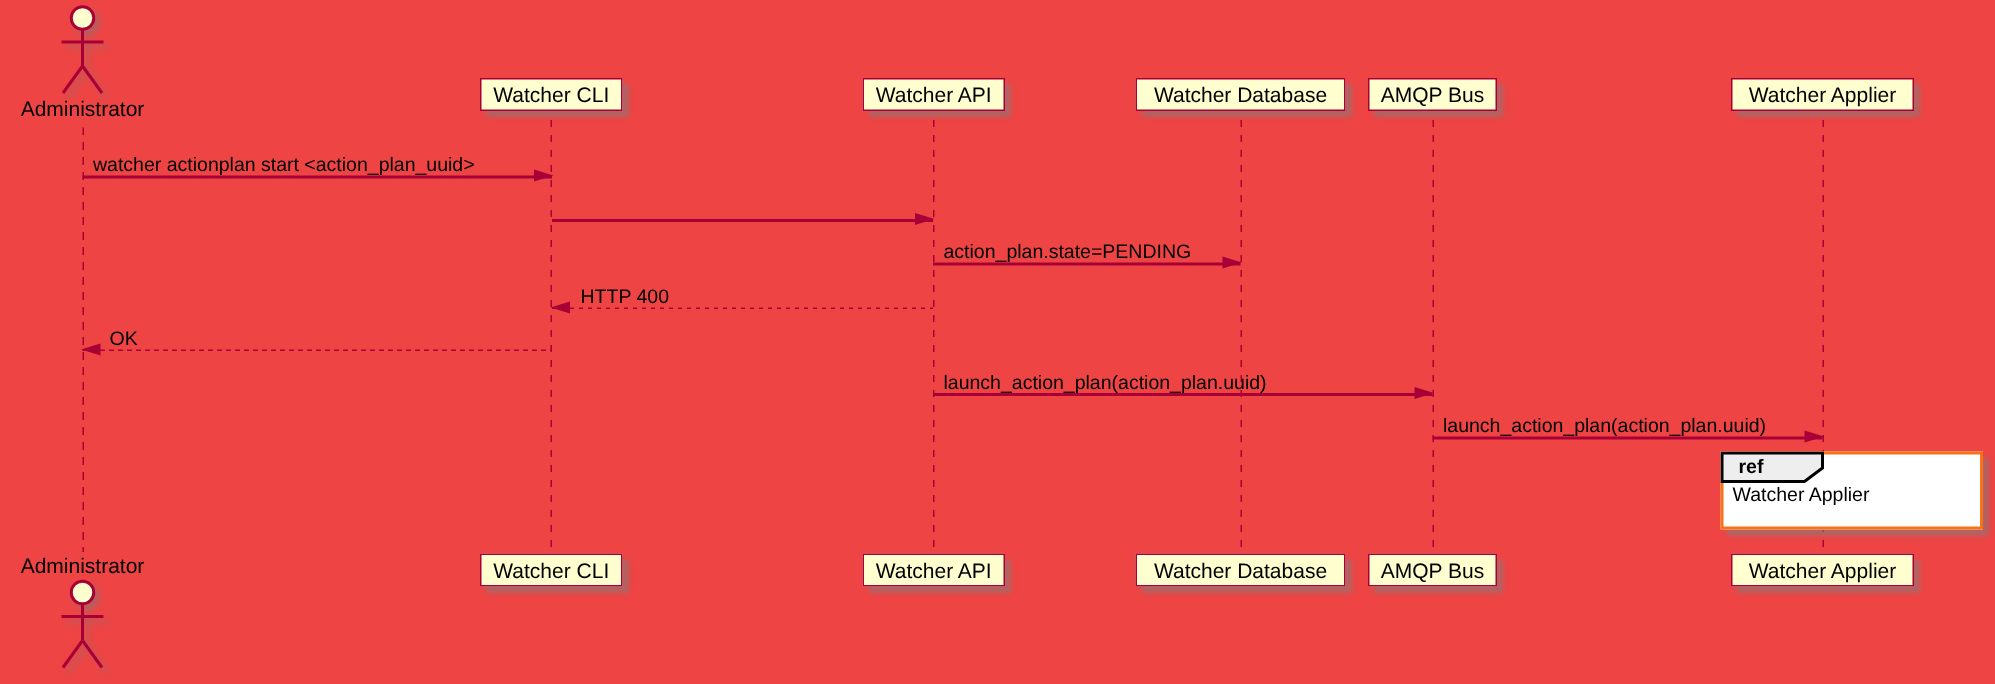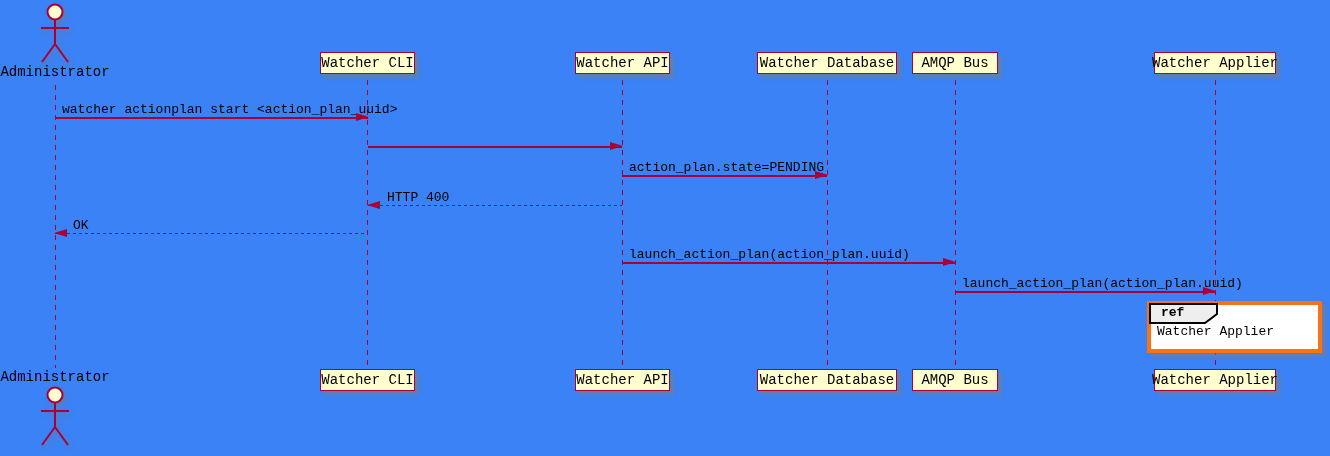--- a/index.html
+++ b/index.html
@@ -1,18 +1,18 @@
 <!DOCTYPE html>
 <html><head>
 <meta charset="utf-8">
 <style>
   html,body { margin:0; padding:0; background:#ffffff; }
   .canvas {
-    position:relative; width:1330px; height:456px; background:#3b82f6;
-    font-family:Liberation Mono, monospace; color:#000;
+    position:relative; width:1330px; height:456px; background:#ef4444;
+    font-family:Liberation Sans, sans-serif; color:#000;
     overflow:hidden;
   }
   
   .lifeline {
     position:absolute; width:1.4px;
     background:repeating-linear-gradient(180deg,#A80036 0 5px,transparent 5px 10px);
     z-index:1;
   }
   
   .pbox {
@@ -33,21 +33,21 @@
   .arrow.right { right:-1px; border-left:13px solid #A80036; }
   .arrow.left  { left:-1px;  border-right:13px solid #A80036; }
   
   .actor-figure { position:absolute; width:36px; height:62px; z-index:3;
                   filter:drop-shadow(3px 3px 2px rgba(120,120,120,.5)); }
   .actor-label { position:absolute; width:110px; text-align:center; font-size:14px;
                  line-height:16px; z-index:3; white-space:nowrap; }
   
   .ref-box {
     position:absolute; left:1147px; top:301px; width:175px; height:52px;
-    box-sizing:border-box; background:#ffffff; border:4px solid #f97316;
+    box-sizing:border-box; background:#ffffff; border:2px solid #f97316;
     box-shadow:4px 4px 3px rgba(125,125,125,.55); z-index:4;
   }
   .ref-tag { position:absolute; top:-2px; left:-2px; width:70px; height:21px; }
   .ref-tag-label { position:absolute; left:12px; top:2px; font-size:13px; font-weight:bold; line-height:1.2; }
   .ref-body { position:absolute; left:6px; top:19px; font-size:13px; line-height:15px; white-space:nowrap; }
 </style>
 </head>
 <body>
 
 <div class="canvas">

